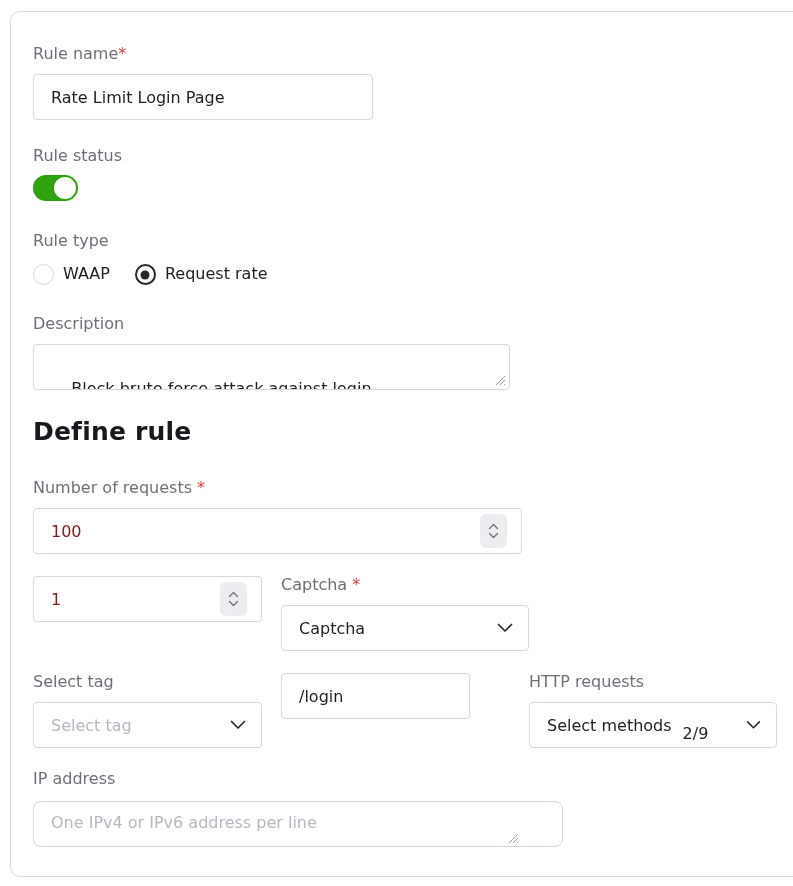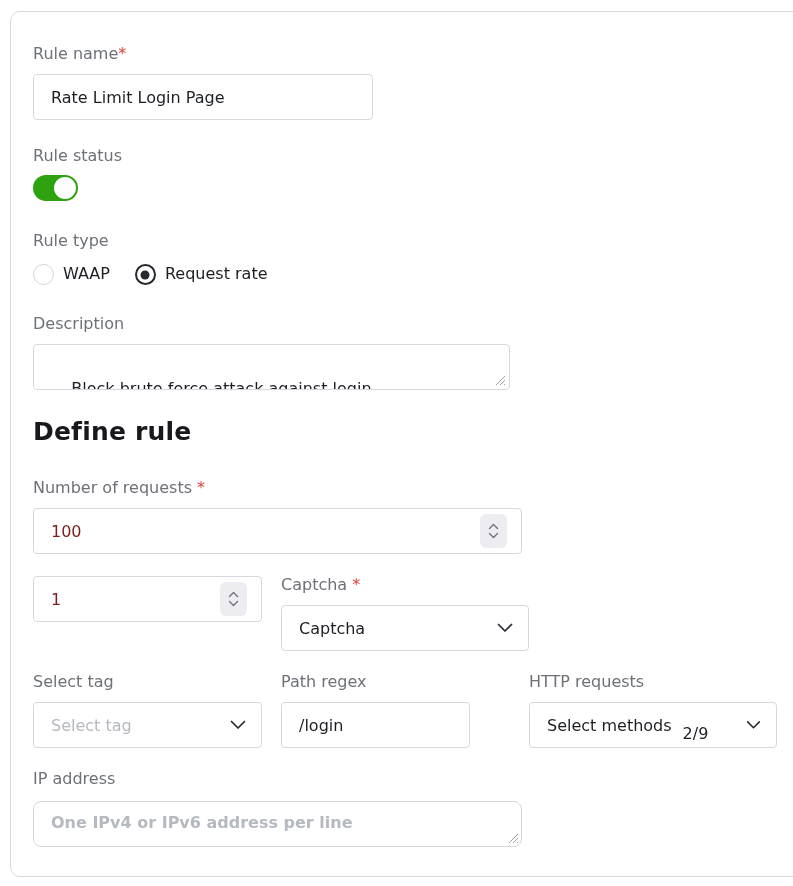--- a/index.html
+++ b/index.html
@@ -89,30 +89,29 @@
     text-decoration: underline wavy #e0201c 1px;
     text-underline-offset: 4px;
   }
   .resize-grip {
     position: absolute;
     right: 3px; bottom: 3px;
     pointer-events: auto;
   }
   textarea.ip-area {
     display: block;
-    width: 489px; height: 46px;
+    width: 530px; height: 46px;
     border: 1px solid #d6d8dd;
     border-radius: 8px;
     resize: none;
     font-family: inherit;
     font-size: 16px;
     padding: 11px 15px 0 17px;
     color: #1c1f23;
     outline: none;
-    font-weight: bold;
   }
   textarea.ip-area::placeholder { color: #b5b9c0; }
   .ip-wrap { position: relative; width: 489px; }
   
   .toggle {
     width: 45px; height: 26px;
     border-radius: 13px;
     background: #2ea30f;
     position: relative;
     cursor: pointer;
@@ -262,21 +261,20 @@
       <div class="select-box">
         <span class="placeholder-text">Select tag</span>
         <span class="chev">
           <svg width="16" height="10" viewBox="0 0 16 10">
               <path d="M1.5 1.5 L8 8 L14.5 1.5" fill="none" stroke="#26292e" stroke-width="1.7" stroke-linecap="round" stroke-linejoin="round"></path>
             </svg>
         </span>
       </div>
     </div>
     <div class="col w229">
-      <label class="field-label">Path regex</label>
       <input class="text-input" style="width: 189px;" type="text" value="/login">
     </div>
     <div class="col w248">
       <label class="field-label">HTTP requests</label>
       <div class="select-box" style="padding-right:16px">
         <span>Select methods</span>
         <span class="methods-count">2/9</span>
         <span class="chev">
           <svg width="15" height="9" viewBox="0 0 16 10">
               <path d="M1.5 1.5 L8 8 L14.5 1.5" fill="none" stroke="#26292e" stroke-width="1.7" stroke-linecap="round" stroke-linejoin="round"></path>

